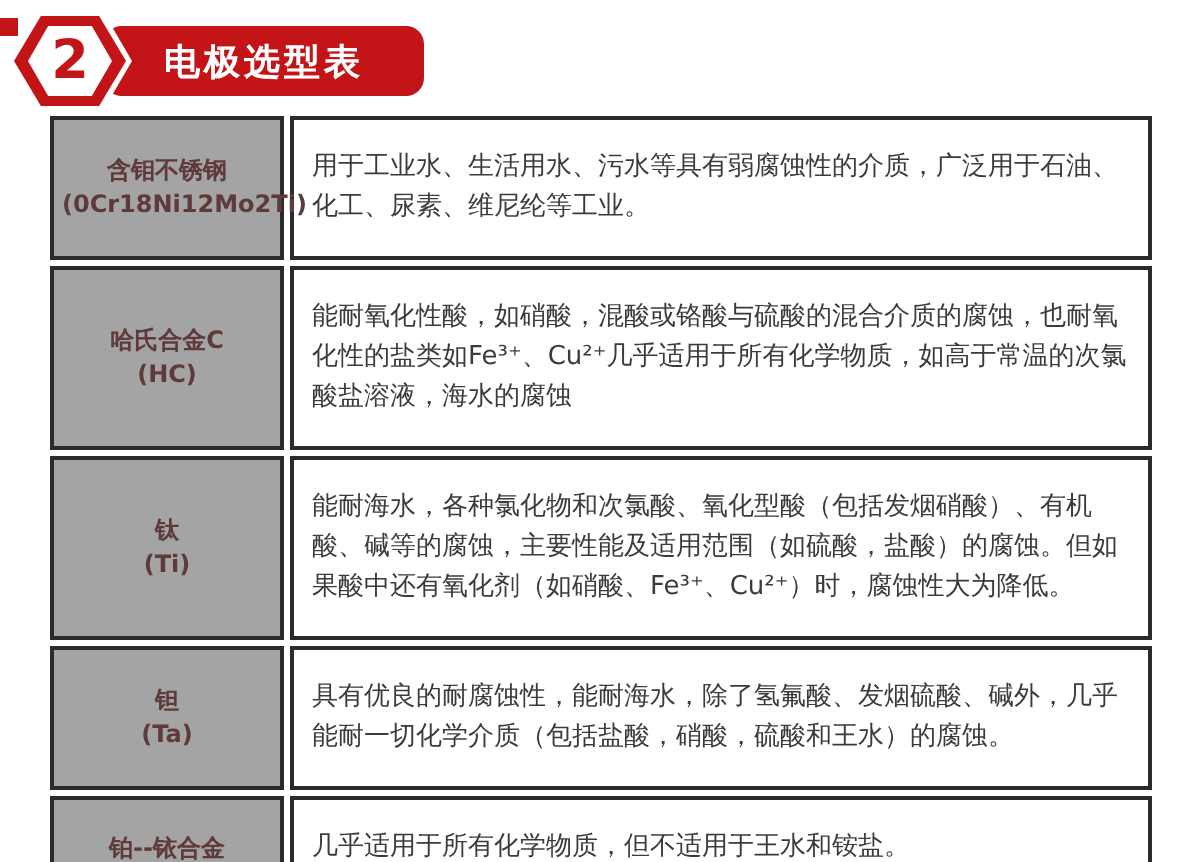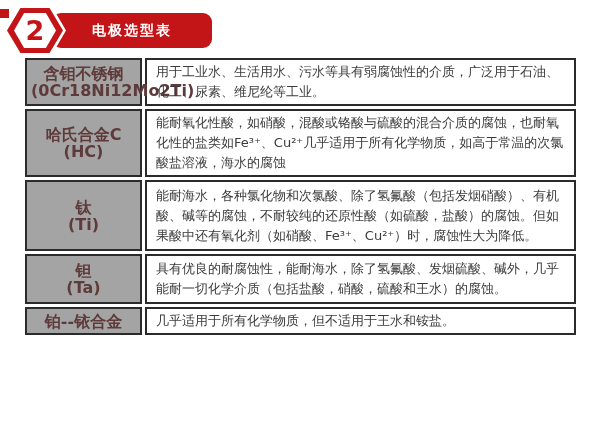--- a/index.html
+++ b/index.html
@@ -12,21 +12,21 @@
   }
   
   .corner-square{
     position:absolute;left:0;top:9px;width:9px;height:9px;
     background:#c31418;
   }
   .banner{
     position:absolute;left:52px;top:13px;width:160px;height:35px;
     background:#c31418;border-radius:9px;
     display:flex;align-items:center;justify-content:center;
-    color:#ffffff;font-size:14px;font-weight:bold;letter-spacing:2px;
+    color:#ffffff;font-size:18px;font-weight:bold;letter-spacing:2px;
   }
   .badge{position:absolute;left:4px;top:5px;width:62px;height:51px;}
   .badge .hex{position:absolute;clip-path:polygon(24% 0,76% 0,100% 50%,76% 100%,24% 100%,0 50%);}
   .badge .hex-white-outer{inset:0;background:#ffffff;}
   .badge .hex-red{inset:3px 3px;background:#c31418;}
   .badge .hex-white-inner{inset:8px 10px;background:#ffffff;}
   .badge .num{
     position:absolute;inset:0;display:flex;align-items:center;justify-content:center;
     color:#c31418;font-size:27px;font-weight:bold;
   }
@@ -42,27 +42,27 @@
     padding:1px 4px;
   }
   th{
     background:#8f8f8f;color:#ffffff;
     font-size:13px;font-weight:bold;letter-spacing:1px;
     height:26px;text-align:center;
   }
   col.c-mat{width:117px;}
   td.mat{
     background:#a4a4a4;color:#5e3a3a;
-    font-size:16px;font-weight:bold;text-align:center;vertical-align:middle;
+    font-size:12px;font-weight:bold;text-align:center;vertical-align:middle;
     line-height:17px;
   }
   td.desc{
     background:#ffffff;color:#3b3b3b;
     font-size:13px;line-height:20px;vertical-align:middle;
-    padding:2px 9px;text-align:left;
+    padding:14px 9px;text-align:left;
   }
   tr.r1 td{height:45px;}
   tr.r2 td{height:45px;}
   tr.r3 td{height:66px;}
   tr.r4 td{height:71px;}
   tr.r5 td{height:50px;}
   tr.r6 td{height:23px;}
   tr.r7 td{height:23px;}
 </style>
 </head>
@@ -99,21 +99,21 @@
       <div>哈氏合金C</div>
       <div>(HC)</div>
     </td>
     <td class="desc">能耐氧化性酸，如硝酸，混酸或铬酸与硫酸的混合介质的腐蚀，也耐氧化性的盐类如Fe³⁺、Cu²⁺几乎适用于所有化学物质，如高于常温的次氯酸盐溶液，海水的腐蚀</td>
   </tr>
   <tr class="r4">
     <td class="mat">
       <div>钛</div>
       <div>(Ti)</div>
     </td>
-    <td class="desc">能耐海水，各种氯化物和次氯酸、除了氢氟酸（包括发烟硝酸）、有机酸、碱等的腐蚀，不耐较纯的还原性酸（如硫酸，盐酸）的腐蚀。但如果酸中还有氧化剂（如硝酸、Fe³⁺、Cu²⁺）时，腐蚀性大为降低。</td>
+    <td class="desc">能耐海水，各种氯化物和次氯酸、氧化型酸（包括发烟硝酸）、有机酸、碱等的腐蚀，主要性能及适用范围（如硫酸，盐酸）的腐蚀。但如果酸中还有氧化剂（如硝酸、Fe³⁺、Cu²⁺）时，腐蚀性大为降低。</td>
   </tr>
   <tr class="r5">
     <td class="mat">
       <div>钽</div>
       <div>(Ta)</div>
     </td>
     <td class="desc">具有优良的耐腐蚀性，能耐海水，除了氢氟酸、发烟硫酸、碱外，几乎能耐一切化学介质（包括盐酸，硝酸，硫酸和王水）的腐蚀。</td>
   </tr>
   <tr class="r7">
     <td class="mat">

